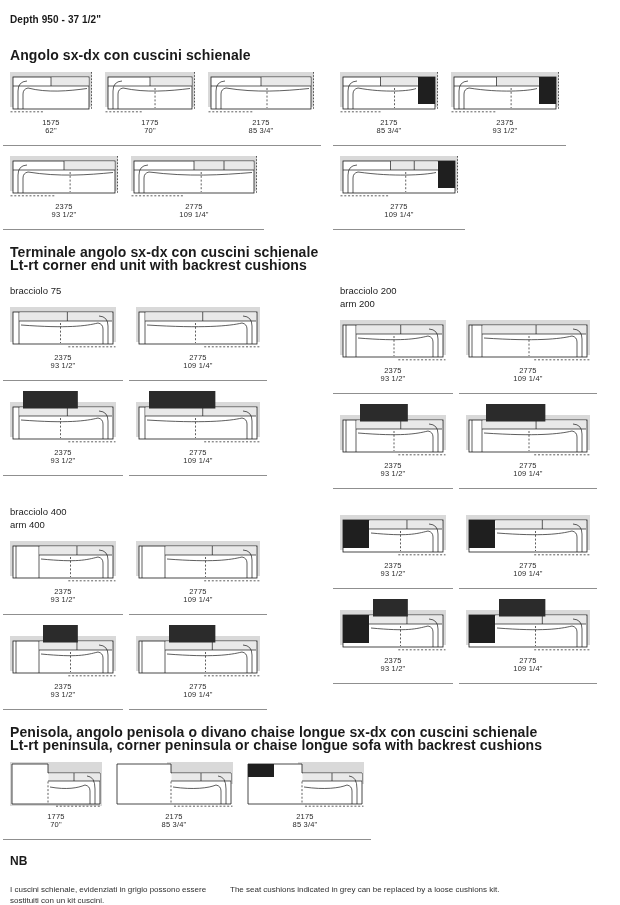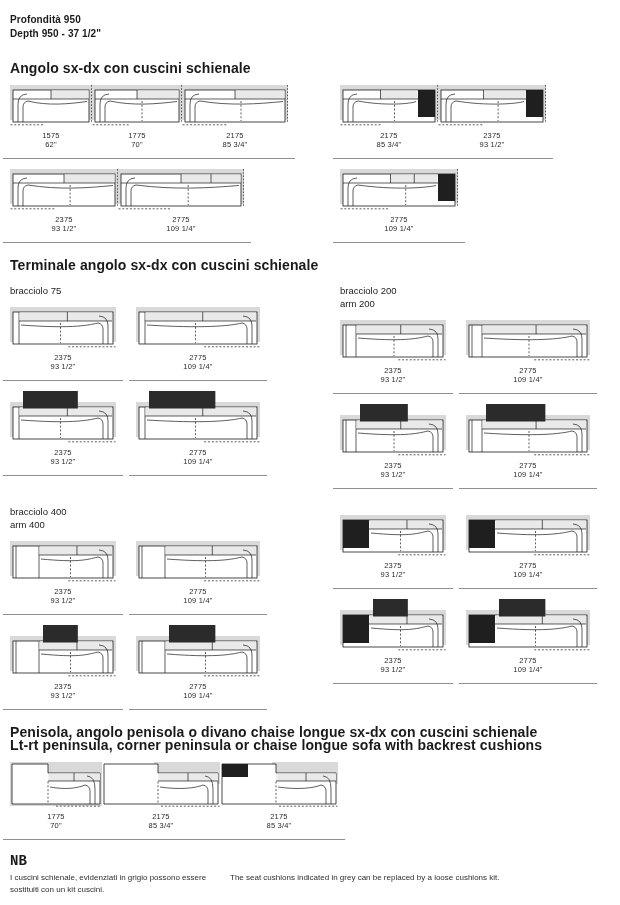--- a/index.html
+++ b/index.html
@@ -13,40 +13,39 @@
   header { margin-bottom:22px; }
   .h1 { font-size:10px; font-weight:700; line-height:13.5px; letter-spacing:.1px; }
   section { margin-bottom:16px; }
   .stitle { font-size:14px; font-weight:700; line-height:13px; letter-spacing:.1px; }
   .sublabel { font-size:9.5px; line-height:13px; }
   .cols { display:flex; }
   .cols.after-title { margin-top:12px; }
   .dcol { flex:1; }
   .g-left { width:330px; flex:none; }
   .drow { display:flex; align-items:flex-end; margin-top:10px; }
-  .dgroup { display:flex; align-items:flex-end; }
+  .dgroup { display:flex; align-items:flex-end; gap:13px; }
   .dcol .drow { gap:20px; }
   .diagram { display:flex; flex-direction:column; align-items:center; overflow:visible; }
   .diagram svg { display:block; }
   .dim { text-align:center; font-size:7.5px; line-height:8.5px; margin-top:4px; color:#2b2b2b; letter-spacing:.2px; white-space:nowrap; }
   .rule { height:1px; background:#8f8f8f; width:calc(100% + 14px); margin:9px -7px 0 -7px; }
   footer { margin-top:4px; }
-  .nb { font-size:14px; font-weight:700; line-height:11px; margin-bottom:5px;font-family:Liberation Mono, monospace; }
+  .nb { font-size:12px; font-weight:700; line-height:11px; margin-bottom:17px; }
   .fcols { display:flex; }
   .fcols p { margin:0; font-size:8px; line-height:11.5px; color:#2f2f2f; }
   .fcols .fc1 { width:220px; }
   .fcols .fc2 { flex:1; }
 </style>
 </head>
 <body>
 
 <div class="page">
 
   <header>
-    <div class="h1">Profondità 950</div>
     <div class="h1">Depth 950 - 37 1/2"</div>
   </header>
 
   <section>
     <div class="stitle">Angolo sx-dx con cuscini schienale</div>
     <div>
         <div class="drow">
           <div class="dgroup g-left">
             <div class="diagram" style="width: 82px;">
               <svg xmlns="http://www.w3.org/2000/svg" width="82" height="43" viewBox="0 0 82 43">
@@ -220,20 +219,21 @@
               </div>
               <div class="rule"></div>
             </div>
           </div>
         </div>
       </div>
   </section>
 
   <section>
     <div class="stitle">Terminale angolo sx-dx con cuscini schienale</div>
+    <div class="stitle">Lt-rt corner end unit with backrest cushions</div>
     <div class="cols after-title">
         <div class="dcol g-left">
           <div class="sublabel">
             <div>bracciolo 75</div>
           </div>
           <div class="drow">
             <div class="diagram" style="width: 106px;">
               <svg xmlns="http://www.w3.org/2000/svg" width="106" height="43" viewBox="0 0 106 43">
                 <rect x="0" y="0" width="106" height="35" fill="#d9d9d9"></rect>
                 <rect x="3" y="5" width="100" height="32" fill="#fff" stroke="#1a1a1a" stroke-width="0.8"></rect>

